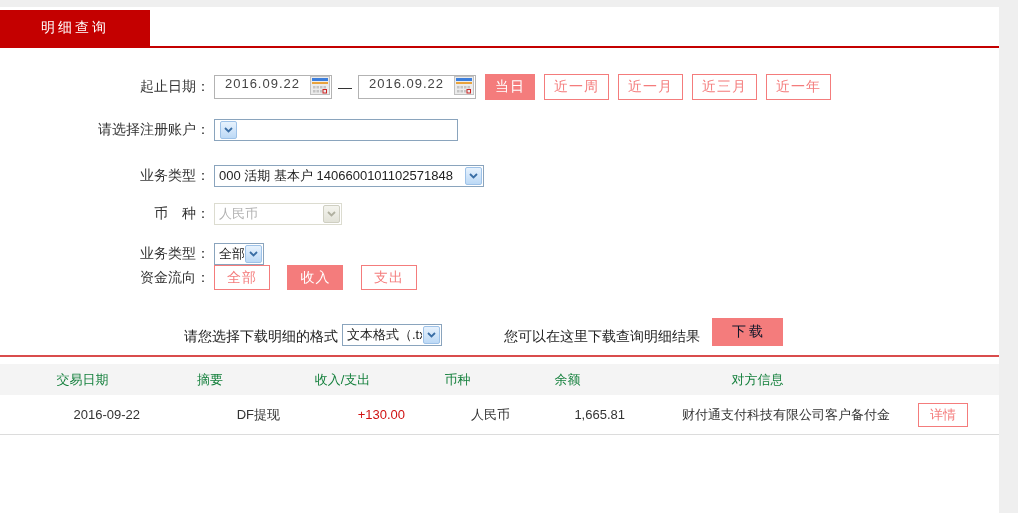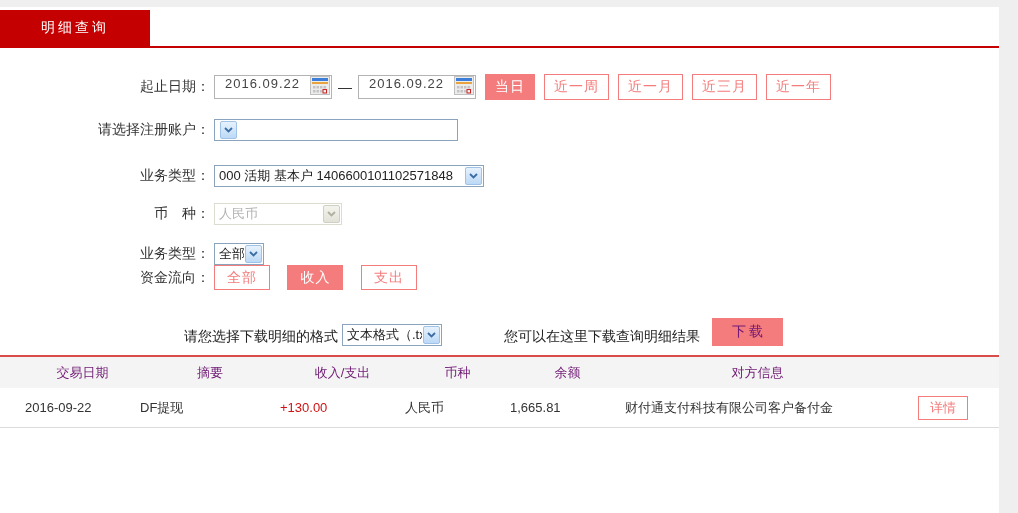--- a/index.html
+++ b/index.html
@@ -68,36 +68,36 @@
   .query-btn {
     margin-left:457px; width:86px; height:27px; background:#f47c7c; color:#fff;
     border:none; font-size:14px; letter-spacing:5px; padding-left:5px; cursor:pointer;
     font-family:"Liberation Sans","DejaVu Sans",sans-serif;
   }
 
   .dl-row { display:flex; align-items:flex-end; padding-left:184px; }
   .dl-label, .dl-hint { font-size:14px; color:#222; }
   .dl-hint { margin-left:62px; }
   .dl-btn {
-    margin-left:12px; width:71px; height:28px; background:#f47c7c; color:#701a75;
+    margin-left:12px; width:71px; height:28px; background:#f47c7c; color:#0f172a;
     border:none; font-size:14px; letter-spacing:3px; padding-left:3px; cursor:pointer;
     font-family:"Liberation Sans","DejaVu Sans",sans-serif;
   }
 
   
   .table-sep { margin-top:9px; height:2px; background:#d94c4c; }
   .tgrid {
     display:grid;
     grid-template-columns:115px 140px 125px 105px 115px 265px 1fr;
     align-items:center; padding-left:25px;
   }
-  .thead { margin-top:0; height:31px; background:#f4f4f4; color:#701a75; font-size:13px; }
+  .thead { margin-top:7px; height:31px; background:#f4f4f4; color:#15803d; font-size:13px; }
   .thead > div { text-align:center; }
   .trow { height:40px; font-size:13px; color:#333; border-bottom:1px solid #dcdcdc; }
-  .trow > div { text-align:left; }
+  .trow > div { text-align:right; }
   .cell-amount { color:#d01212; }
   .cell-detail { text-align:left !important; }
   .detail-btn {
     margin-left:28px; width:50px; height:24px; background:#fff;
     border:1px solid #f47c7c; color:#f47c7c; font-size:13px; cursor:pointer;
     font-family:Liberation Mono, monospace;
   }
   .mt19{margin-top:19px}.mt24{margin-top:24px}.mt16{margin-top:16px}
   .mt18{margin-top:18px}.mt21{}.mt28{margin-top:28px}
 </style>

